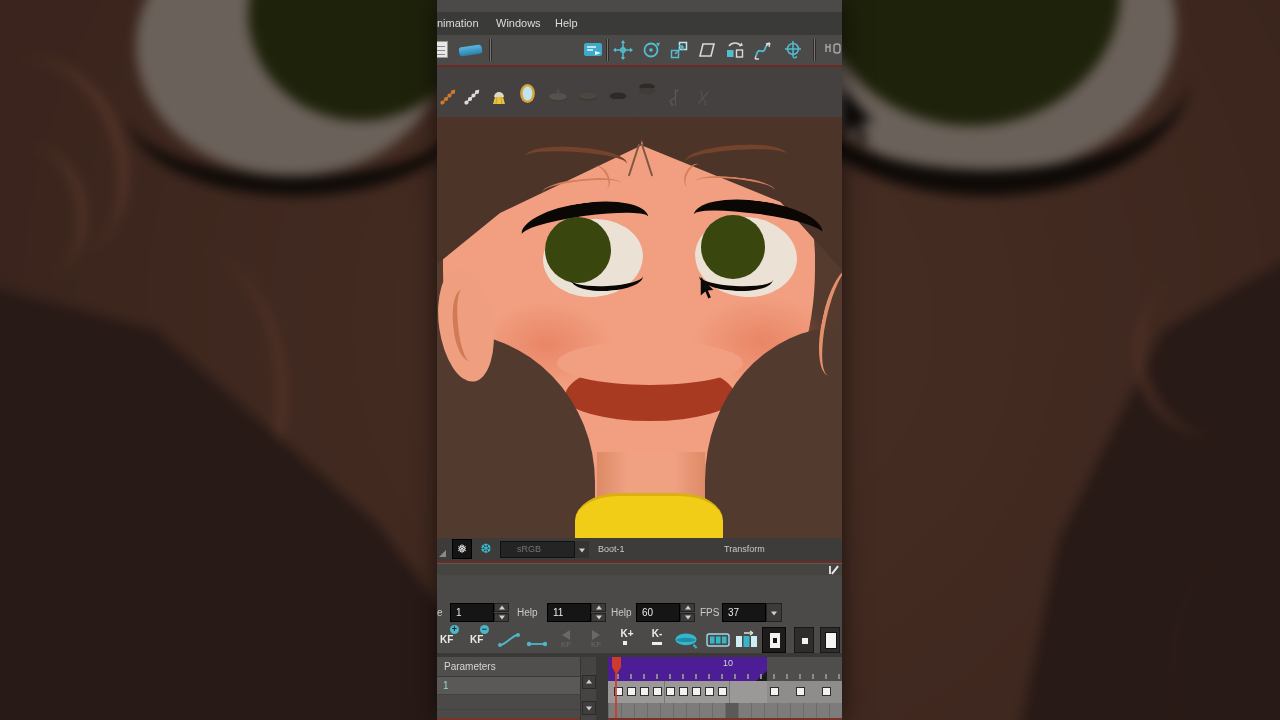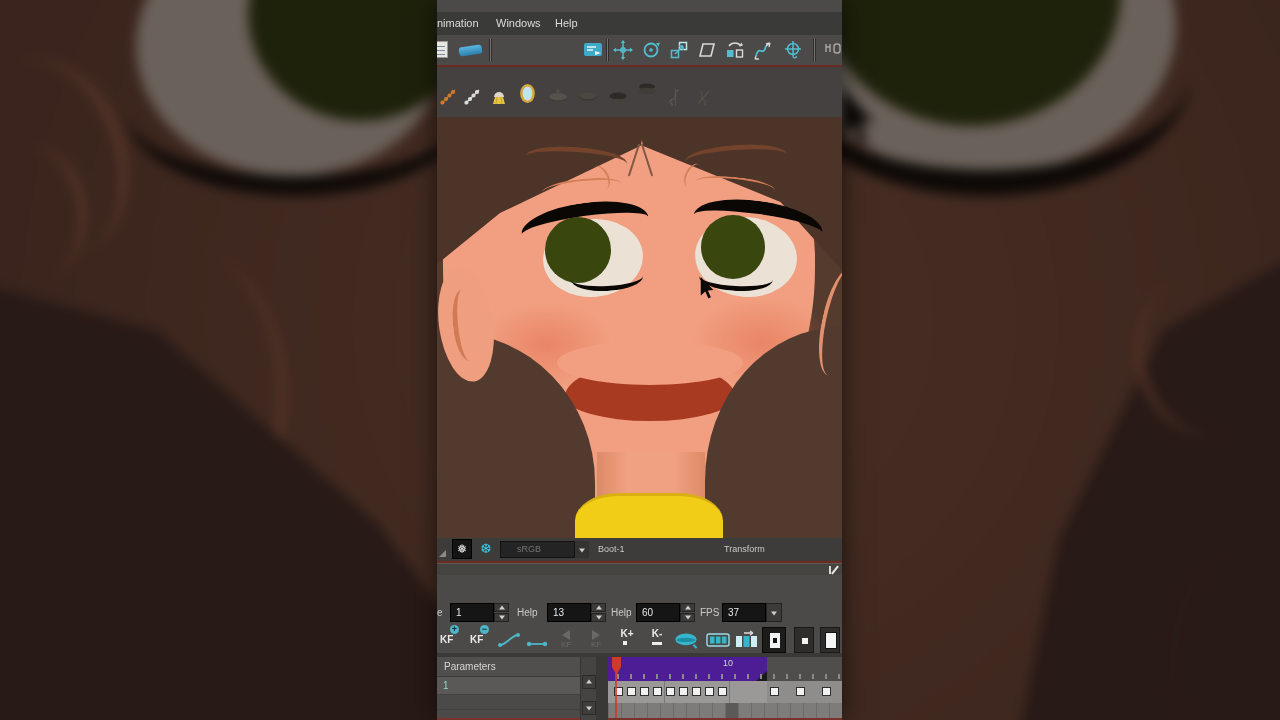--- a/index.html
+++ b/index.html
@@ -424,21 +424,21 @@
       <div class="field" style="left:13px">1</div>
       <div class="spin" style="left:57px">
           <b class="up">
             <i class="tri-up"></i>
           </b>
           <b class="dn">
             <i class="tri-dn"></i>
           </b>
         </div>
       <span class="tl-label" style="left:80px;top:28px">Help</span>
-      <div class="field" style="left:110px">13</div>
+      <div class="field" style="left:110px">11</div>
       <div class="spin" style="left:154px">
           <b class="up">
             <i class="tri-up"></i>
           </b>
           <b class="dn">
             <i class="tri-dn"></i>
           </b>
         </div>
       <span class="tl-label" style="left:174px;top:28px">Help</span>
       <div class="field" style="left:199px">60</div>

